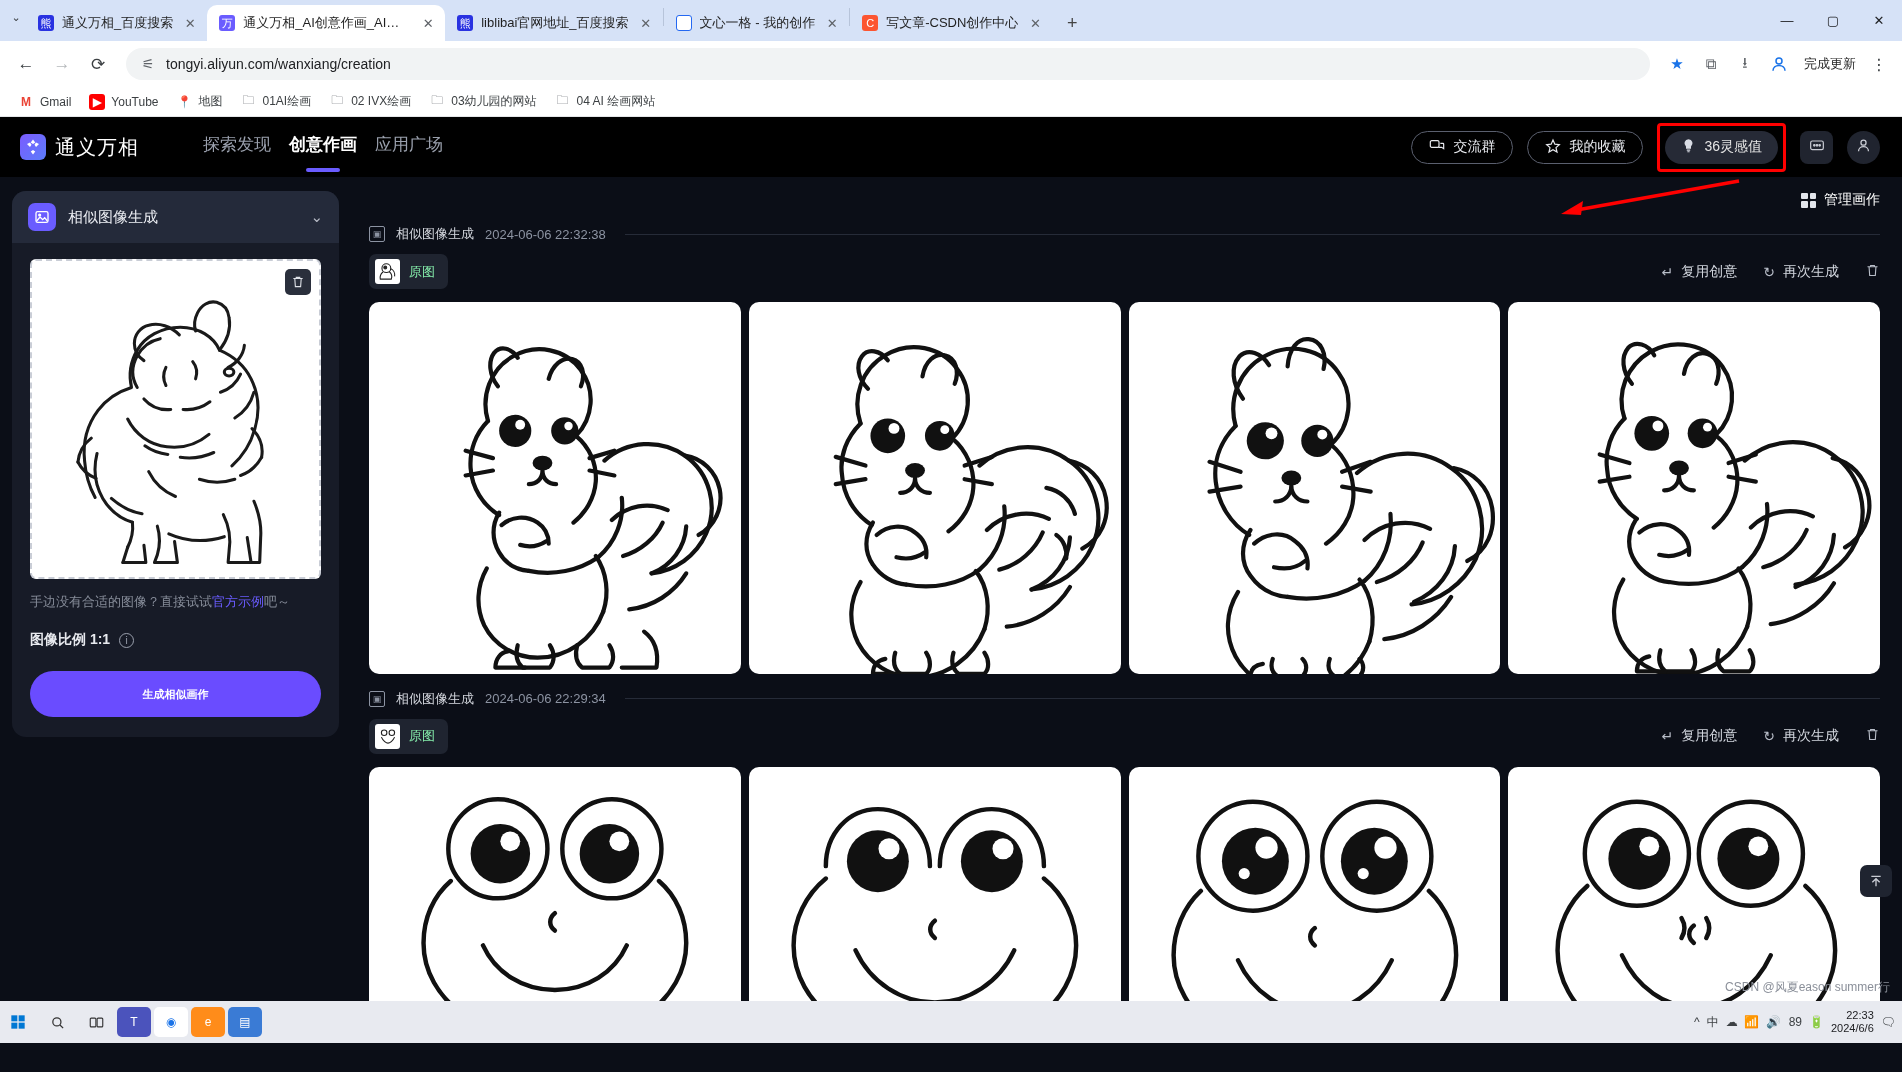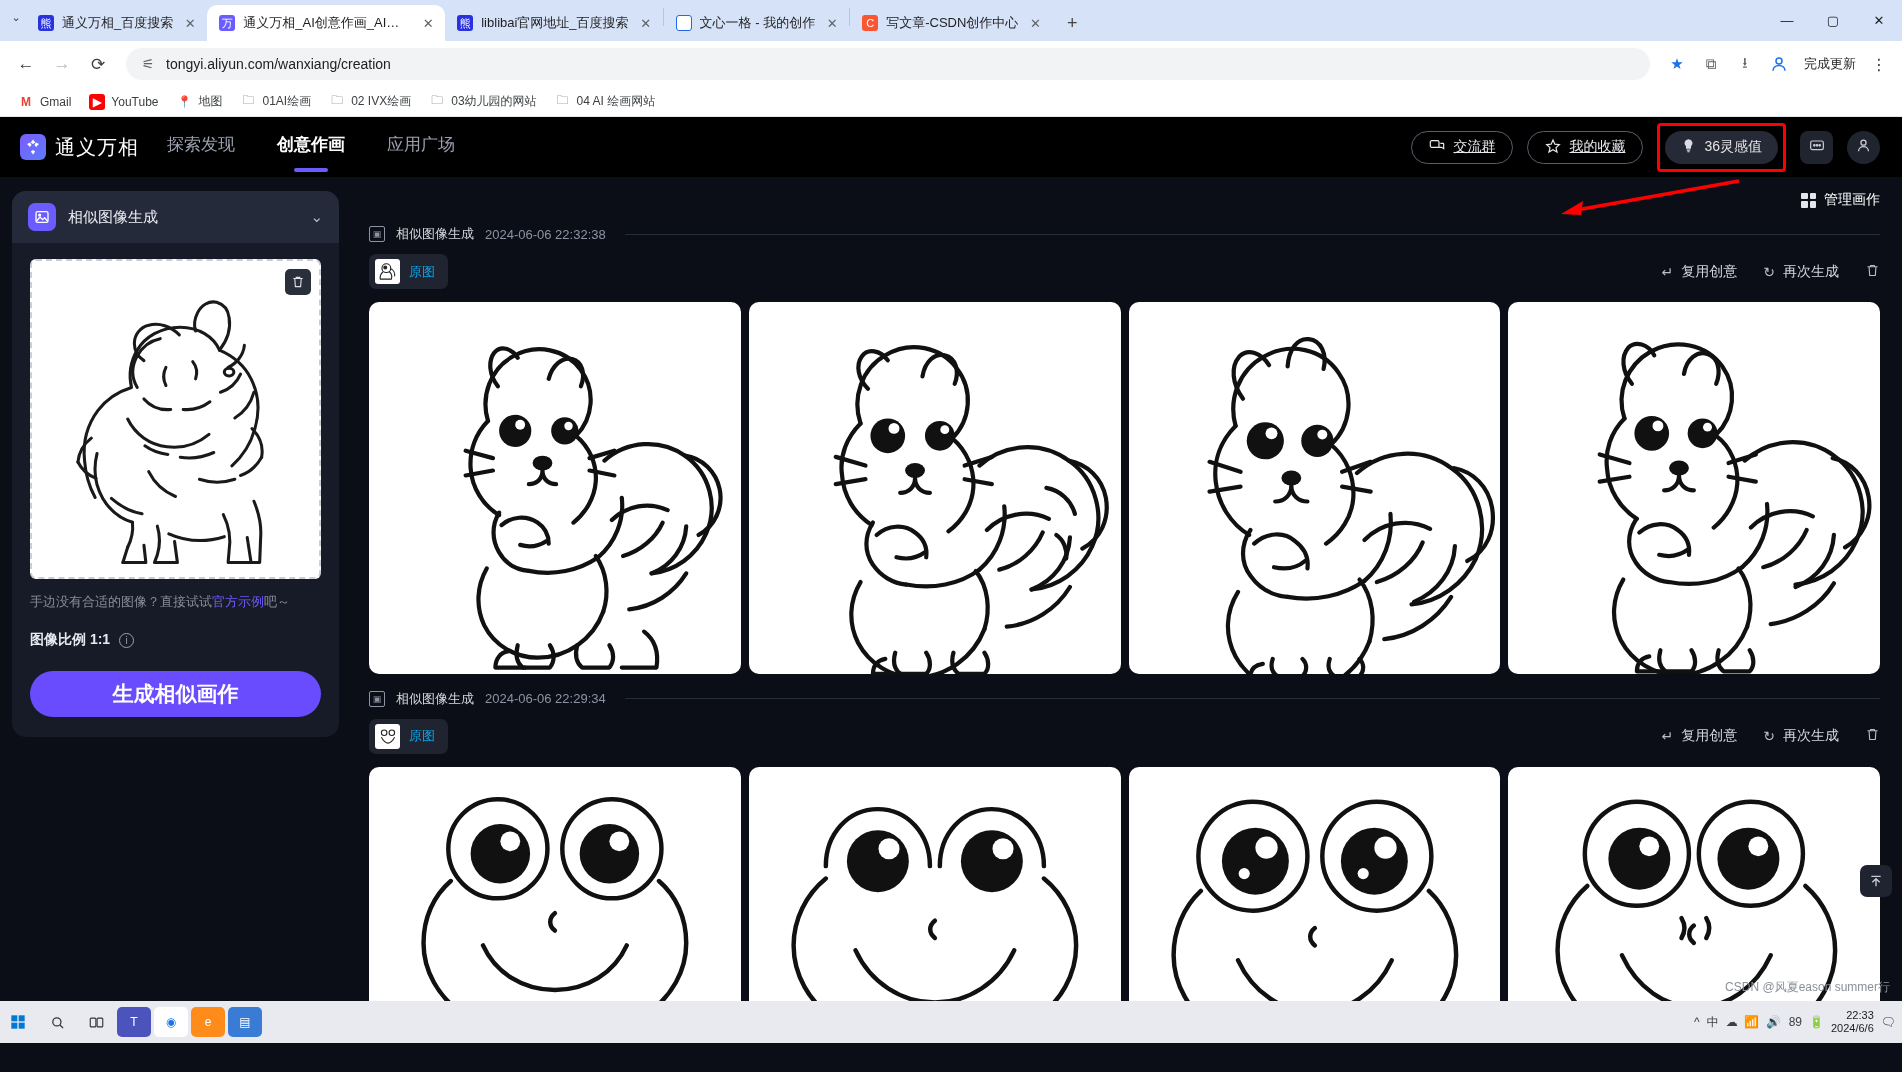--- a/index.html
+++ b/index.html
@@ -160,21 +160,21 @@
   .brand { display: flex; align-items: center; gap: 9px; }
   .brand-logo {
     width: 26px; height: 26px;
     background: linear-gradient(135deg, #7b5cff, #5b7cfa);
     border-radius: 6px;
     display: flex; align-items: center; justify-content: center;
     color: #fff; font-size: 14px;
     transform: rotate(0deg);
   }
   .brand-name { color: #ffffff; font-size: 20px; letter-spacing: 1px; }
-  .nav-tabs { display: flex; align-items: center; gap: 42px; margin-left: 28px; text-align: right; }
+  .nav-tabs { display: flex; align-items: center; gap: 18px; margin-left: 64px; text-align: right; }
   .nav-tab {
     font-size: 17px;
     color: #9aa0ad;
     position: relative;
     padding-bottom: 6px;
   }
   .nav-tab.active { color: #ffffff; font-weight: bold; }
   .nav-tab.active::after {
     content: "";
     position: absolute;
@@ -192,21 +192,20 @@
   }
   .pill {
     height: 33px;
     border: 1px solid #5a5f6e;
     border-radius: 17px;
     display: flex; align-items: center; gap: 8px;
     padding: 0 17px;
     color: #e7e9ee;
     font-size: 14px;
     white-space: nowrap;
-    text-decoration: underline;
   }
   .credit-wrap {
     position: relative;
     padding: 5px;
     border: 3px solid #ff0000;
     border-radius: 4px;
   }
   .credit-pill {
     height: 33px;
     background: #262a36;
@@ -291,21 +290,21 @@
     border: 1px solid #9aa0ad; color: #9aa0ad;
     font-size: 10px; display: flex; align-items: center; justify-content: center;
     font-weight: normal;
   }
   .primary-btn {
     margin-top: 22px;
     width: 100%; height: 46px;
     background: #6a4cff;
     border-radius: 23px;
     display: flex; align-items: center; justify-content: center;
-    color: #ffffff; font-size: 21px; font-weight: bold;
+    color: #ffffff; font-size: 11px; font-weight: bold;
   }
 
   .content { flex: 1; padding: 14px 22px 0 14px; overflow: hidden; position: relative; }
   .notice-row { display: flex; align-items: center; }
   .notice-text { color: #9aa2b1; font-size: 14px; }
   .manage-btn {
     margin-left: auto;
     display: flex; align-items: center; gap: 8px;
     color: #ffffff; font-size: 14px;
   }
@@ -337,21 +336,21 @@
     border-radius: 7px;
     padding: 5px 13px 5px 6px;
   }
   .orig-thumb {
     width: 25px; height: 25px;
     background: #ffffff;
     border-radius: 3px;
     display: flex; align-items: center; justify-content: center;
     overflow: hidden;
   }
-  .orig-label { color: #0ea5e9; font-size: 13px; }
+  .orig-label { color: #86efac; font-size: 13px; }
   .gen-actions { margin-left: auto; display: flex; align-items: center; gap: 26px; }
   .action { display: flex; align-items: center; gap: 8px; color: #d2d6de; font-size: 14px; }
   .action .ai { font-size: 14px; color: #b8bdc8; }
 
   .img-grid {
     margin-top: 13px;
     display: grid;
     grid-template-columns: repeat(4, 1fr);
     gap: 8px;
   }

